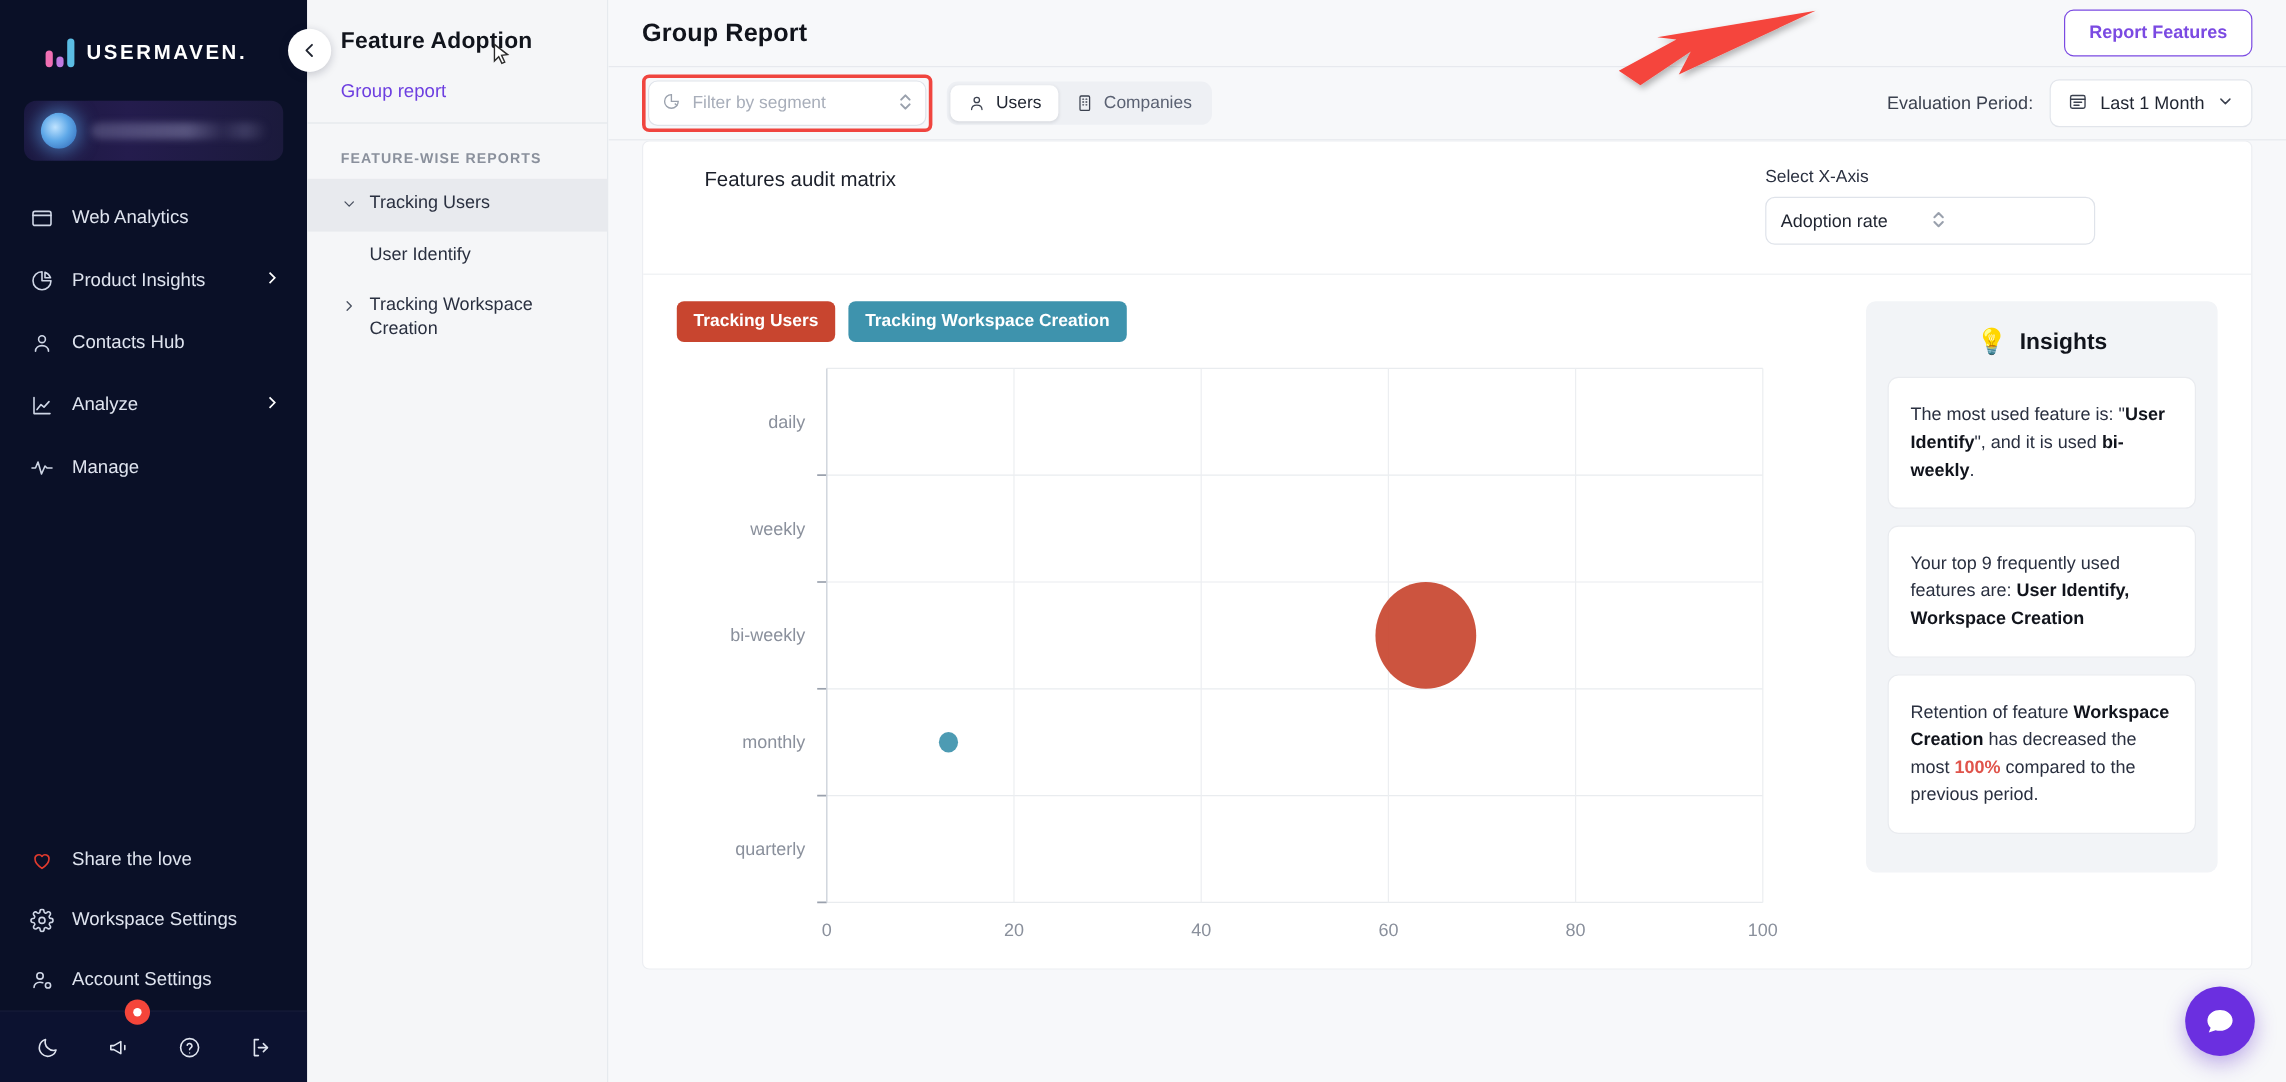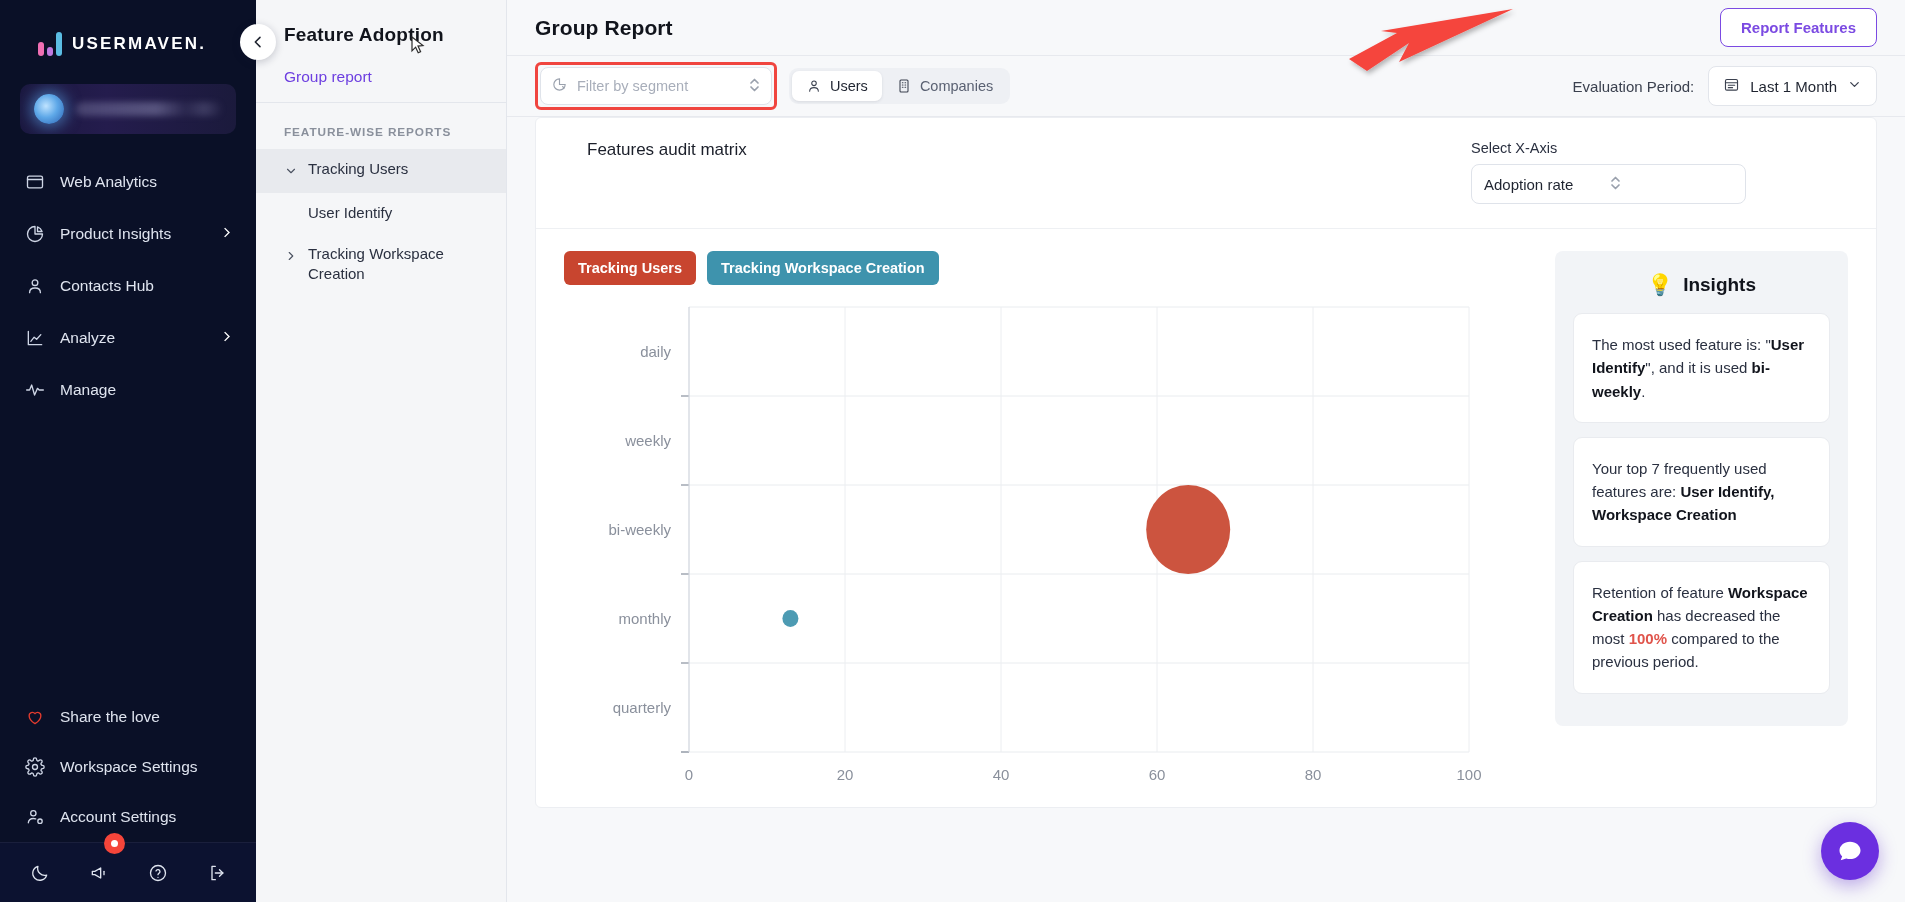--- a/index.html
+++ b/index.html
@@ -503,21 +503,21 @@
                 </svg>
             </div>
           </div>
 
           <div class="insights">
             <div class="ins-head">
               <span class="bulb">💡</span>
               <span class="t">Insights</span>
             </div>
             <div class="ins-card"><span>The most used feature is: "</span><b>User Identify</b><span>", and it is used </span><b>bi-weekly</b><span>.</span></div>
-            <div class="ins-card"><span>Your top 7 frequently used features are: </span><b>User Identify, Workspace Creation</b></div>
+            <div class="ins-card"><span>Your top 9 frequently used features are: </span><b>User Identify, Workspace Creation</b></div>
             <div class="ins-card"><span>Retention of feature </span><b>Workspace Creation</b><span> has decreased the most </span><span class="pct">100%</span><span> compared to the previous period.</span></div>
           </div>
         </div>
       </div>
     </div>
 
     <div class="chat-fab">
       <svg viewBox="0 0 24 24">
           <path d="M21 11.5c0 4.1-4 7.4-9 7.4-1.1 0-2.2-.2-3.2-.5L4 20l1.3-3.4C3.9 15.3 3 13.5 3 11.5 3 7.4 7 4 12 4s9 3.4 9 7.5z"></path>
         </svg>

